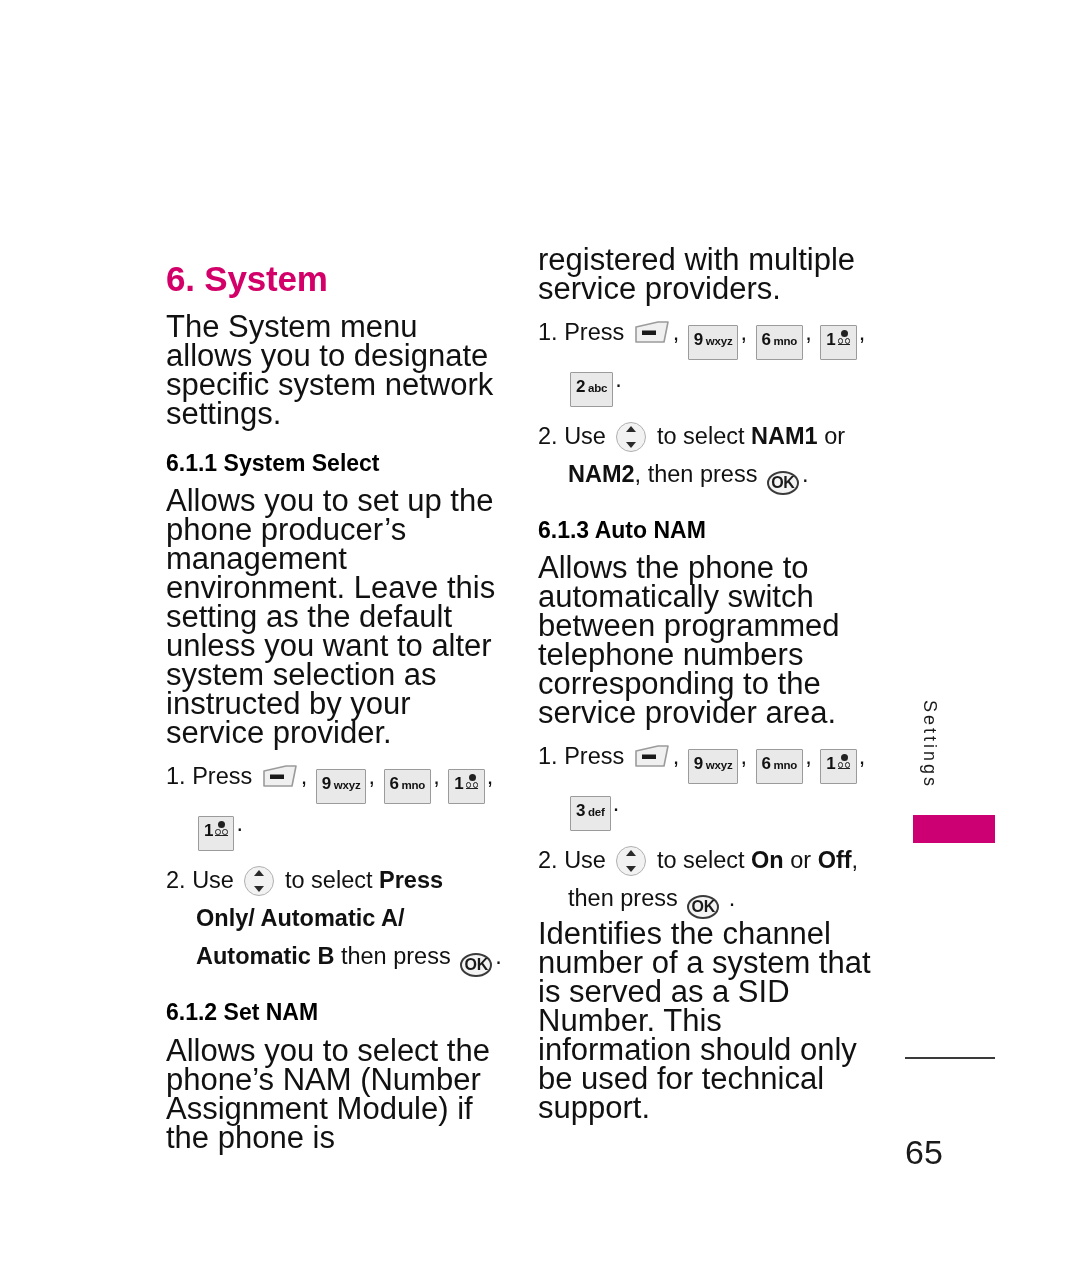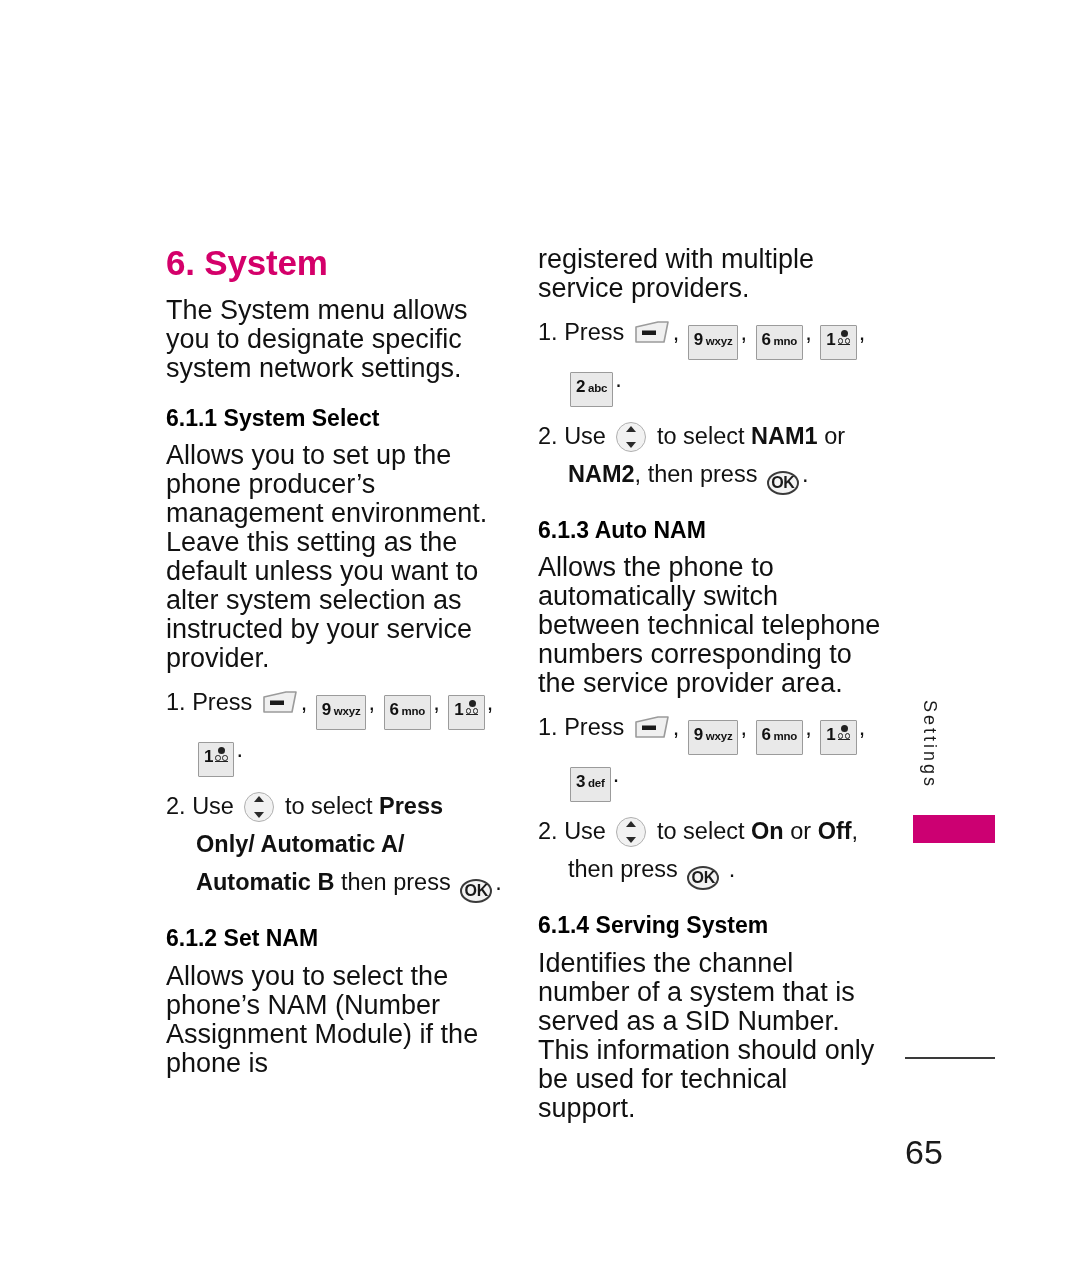--- a/index.html
+++ b/index.html
@@ -22,21 +22,21 @@
     width: 1080px;
     height: 1270px;
   }
 
   
   .col {
     position: absolute;
     top: 245px;
     width: 345px;
   }
-  .col-left  { left: 166px; }
+  .col-left  { left: 166px; margin-top: 16px; }
   .col-right { left: 538px; }
 
   
   .h-chapter {
     font-size: 35px;
     font-weight: bold;
     color: #D4006A;
     margin: 0 0 14px 0;
     letter-spacing: -0.2px;
     line-height: 1.05;
@@ -51,21 +51,21 @@
   .h-sub {
     font-size: 23px;
     font-weight: bold;
     color: #000000;
     margin: 22px 0 10px 0;
     line-height: 1.15;
   }
 
   
   .para {
-    font-size: 27px;
+    font-size: 31px;
     line-height: 29px;
     margin: 0 0 10px 0;
     color: #111111;
   }
 
   
   .step {
     font-size: 23.5px;
     line-height: 38px;
     margin: 10px 0 0 0;
@@ -333,21 +333,21 @@
       <span>or</span>
 
       <span class="indent">
         <span class="bold">NAM2</span><span>, then press</span>
         <span class="okkey">OK</span><span>.</span>
       </span>
     </div>
 
     <h3 class="h-sub">6.1.3 Auto NAM</h3>
 
-    <p class="para">Allows the phone to automatically switch between technical telephone numbers corresponding to the service provider area.</p>
+    <p class="para">Allows the phone to automatically switch between programmed telephone numbers corresponding to the service provider area.</p>
 
     <div class="step">
       <span>1. Press</span>
 
       <span class="softkey">
         <svg width="36" height="26" viewBox="0 0 36 26">
           <path d="M2,7 L24,2 L34,2 L30,22 L2,22 Z" fill="#f0f0f0" stroke="#9b9b9b" stroke-width="1.6" stroke-linejoin="round"></path>
           <rect x="8" y="10.5" width="14" height="4.5" fill="#1a1a1a"></rect>
         </svg>
       </span><span>,</span>
@@ -375,21 +375,20 @@
       <span>or</span>
       <span class="bold">Off</span><span>,</span>
 
       <span class="indent">
         <span>then press</span>
         <span class="okkey">OK</span>
         <span>.</span>
       </span>
     </div>
 
-    <h3 class="h-sub">6.1.4 Serving System</h3>
 
     <p class="para">Identifies the channel number of a system that is served as a SID Number. This information should only be used for technical support.</p>
 
   </div>
 
   <div class="side-tab-label">Settings</div>
   <div class="side-tab-block"></div>
 
   <div class="footer-rule"></div>
   <div class="page-number">65</div>

